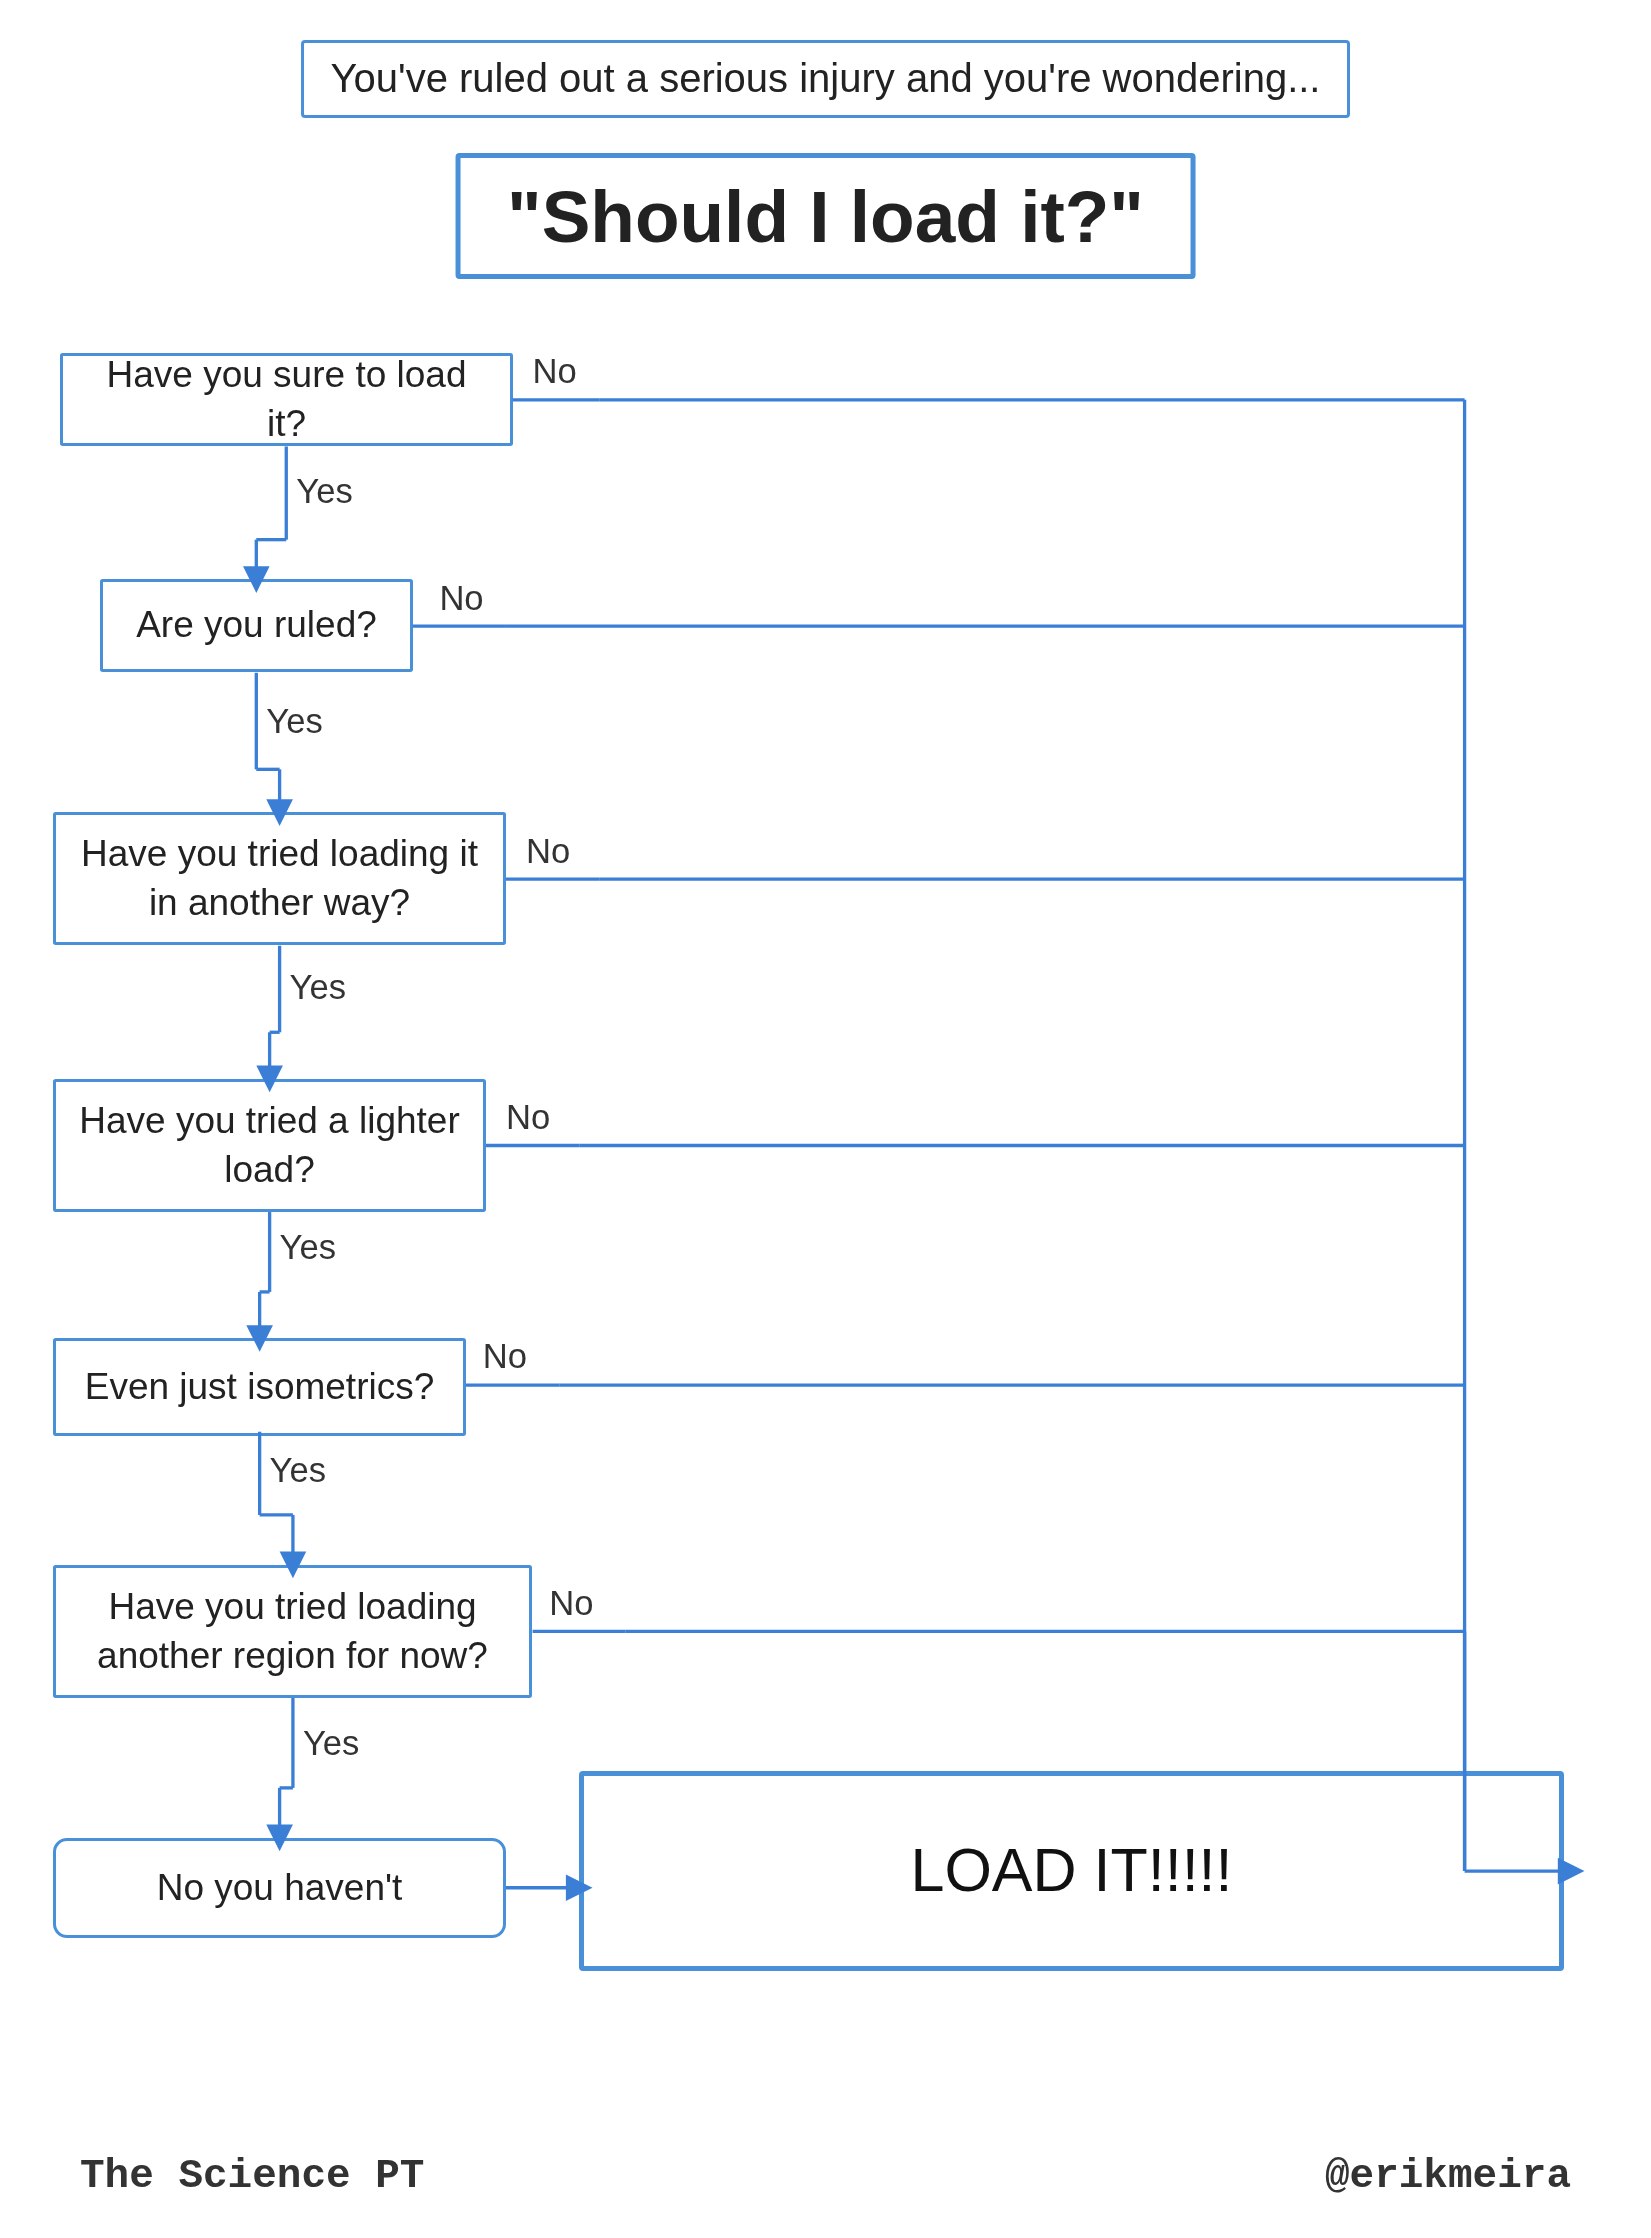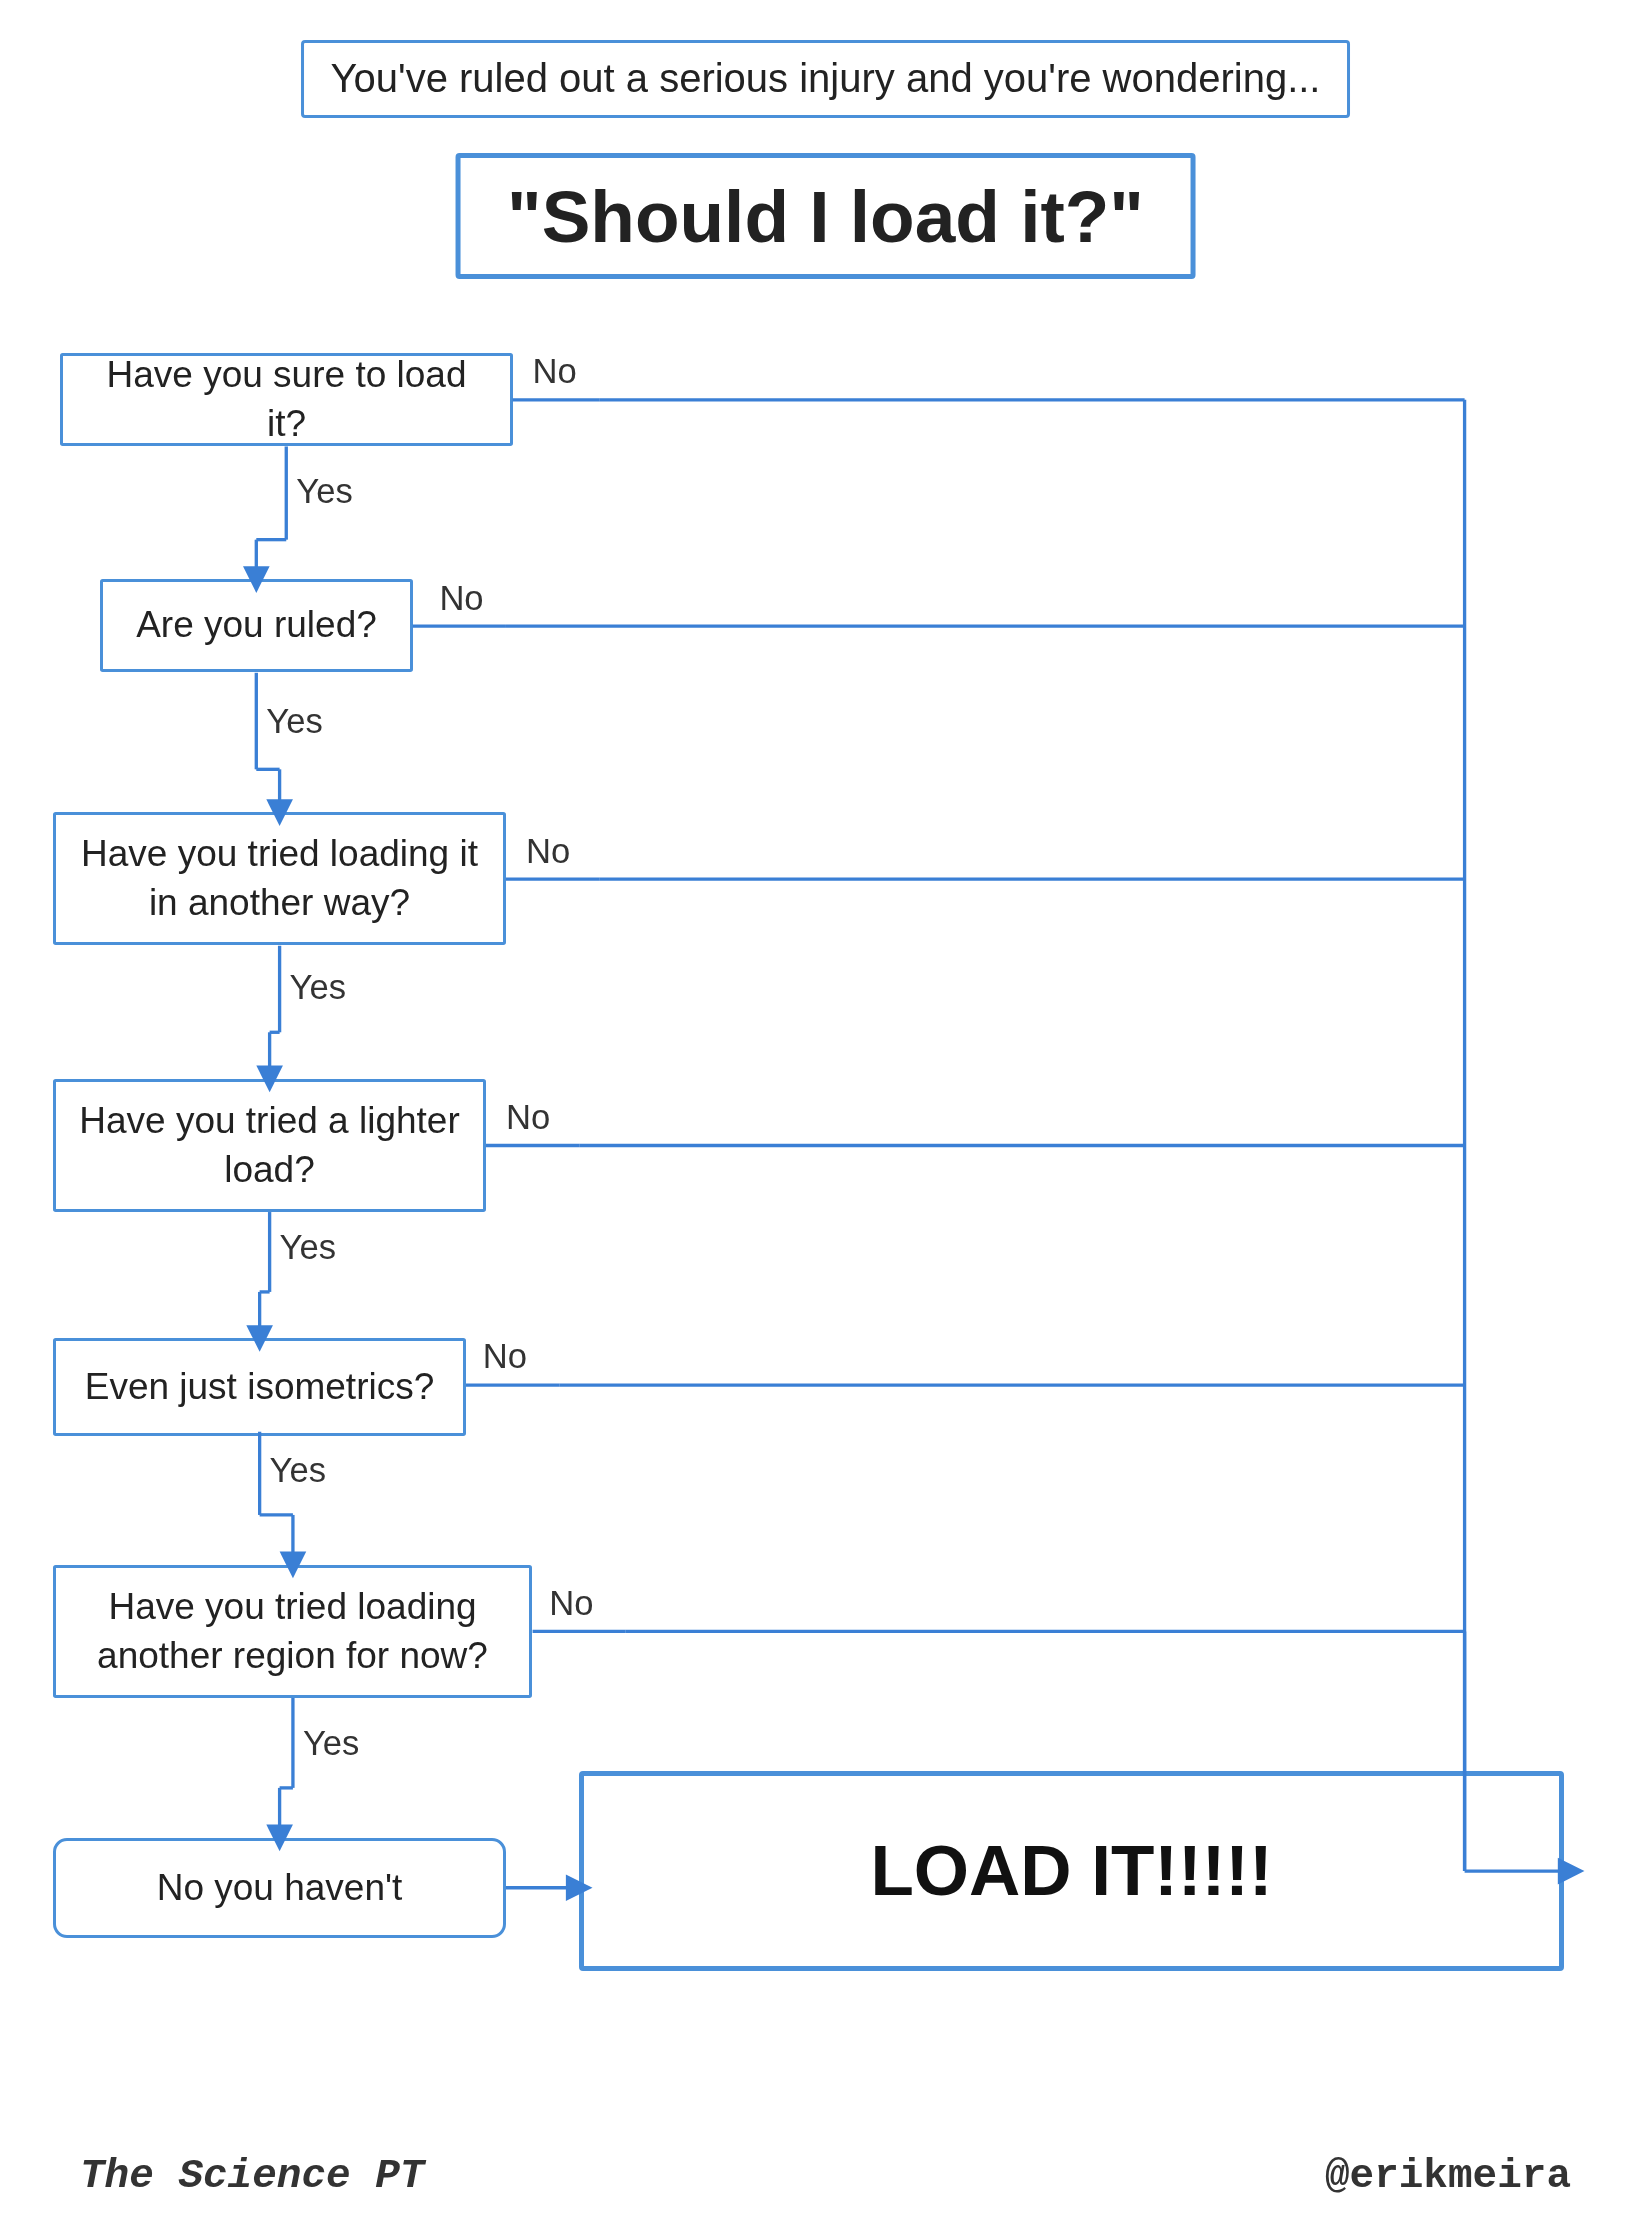--- a/index.html
+++ b/index.html
@@ -79,42 +79,41 @@
       justify-content: center;
       border-radius: 14px;
       padding: 13.3px 20px;
     }
 
     
     .load-box {
       position: absolute;
       border: 5.3px solid #4a90d9;
       background: #fff;
-      font-size: 71px;
-      font-weight: 700;
+      font-size: 61px;
+      font-weight: 400;
       color: #111;
       text-align: center;
       display: flex;
       align-items: center;
       justify-content: center;
       border-radius: 4px;
       padding: 13.3px 20px;
       line-height: 1.1;
     }
 
     
     .footer-left {
       position: absolute;
       bottom: 40px;
       left: 80px;
       font-size: 41px;
       font-family: 'Courier New', monospace;
       color: #333;
       font-weight: bold;
-      font-style: italic;
     }
     .footer-right {
       position: absolute;
       bottom: 40px;
       right: 80px;
       font-size: 41px;
       font-family: 'Courier New', monospace;
       color: #333;
       font-weight: bold;
       margin-top: 36px;

